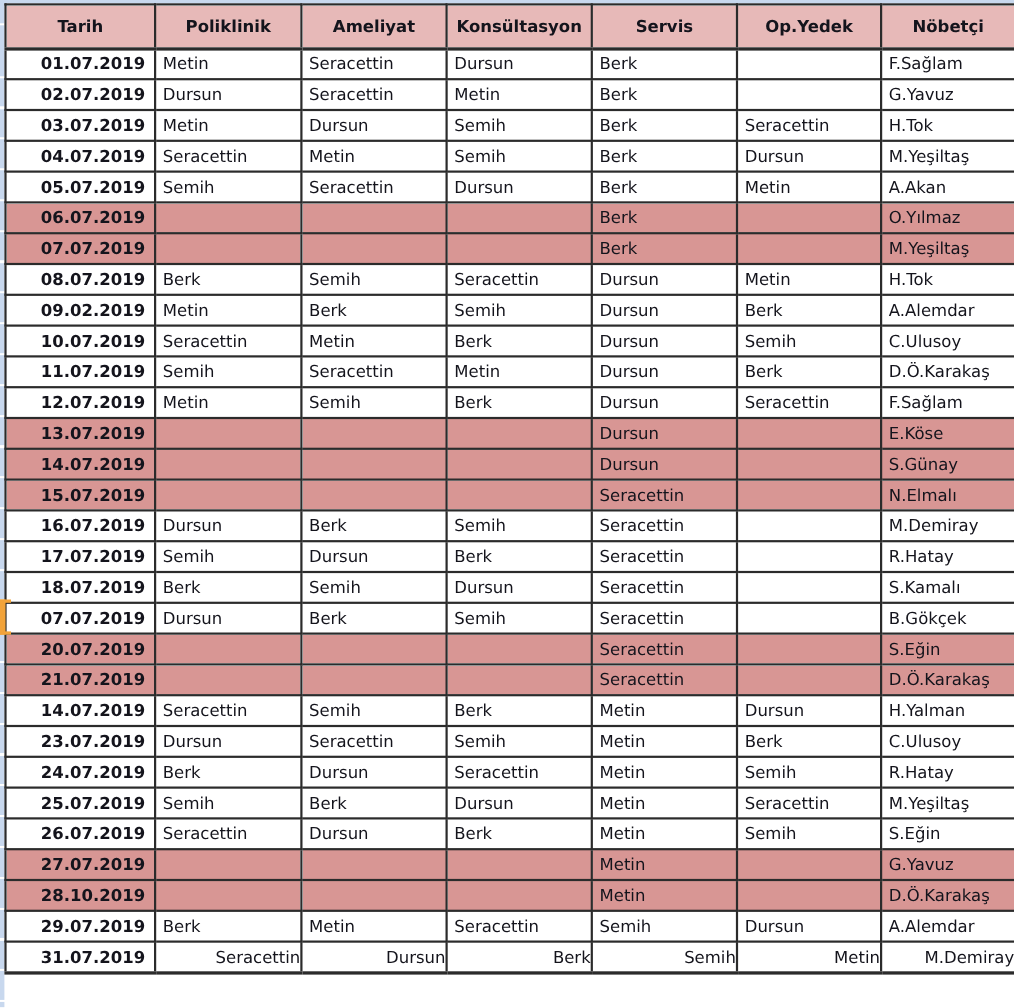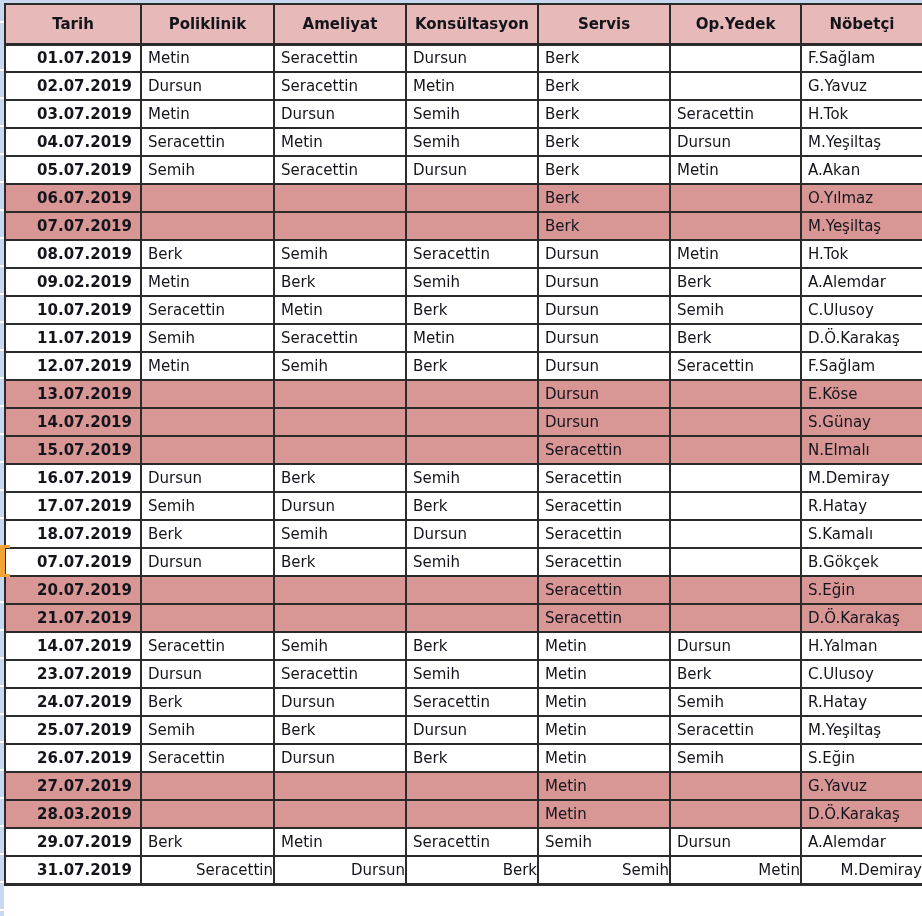--- a/index.html
+++ b/index.html
@@ -367,21 +367,21 @@
         <tr class="weekend">
           <td class="col-tarih">27.07.2019</td>
           <td class="col-poliklinik"></td>
           <td class="col-ameliyat"></td>
           <td class="col-konsultasyon"></td>
           <td class="col-servis">Metin</td>
           <td class="col-opyedek"></td>
           <td class="col-nobetci">G.Yavuz</td>
         </tr>
         <tr class="weekend">
-          <td class="col-tarih">28.03.2019</td>
+          <td class="col-tarih">28.10.2019</td>
           <td class="col-poliklinik"></td>
           <td class="col-ameliyat"></td>
           <td class="col-konsultasyon"></td>
           <td class="col-servis">Metin</td>
           <td class="col-opyedek"></td>
           <td class="col-nobetci">D.Ö.Karakaş</td>
         </tr>
         <tr>
           <td class="col-tarih">29.07.2019</td>
           <td class="col-poliklinik">Berk</td>

